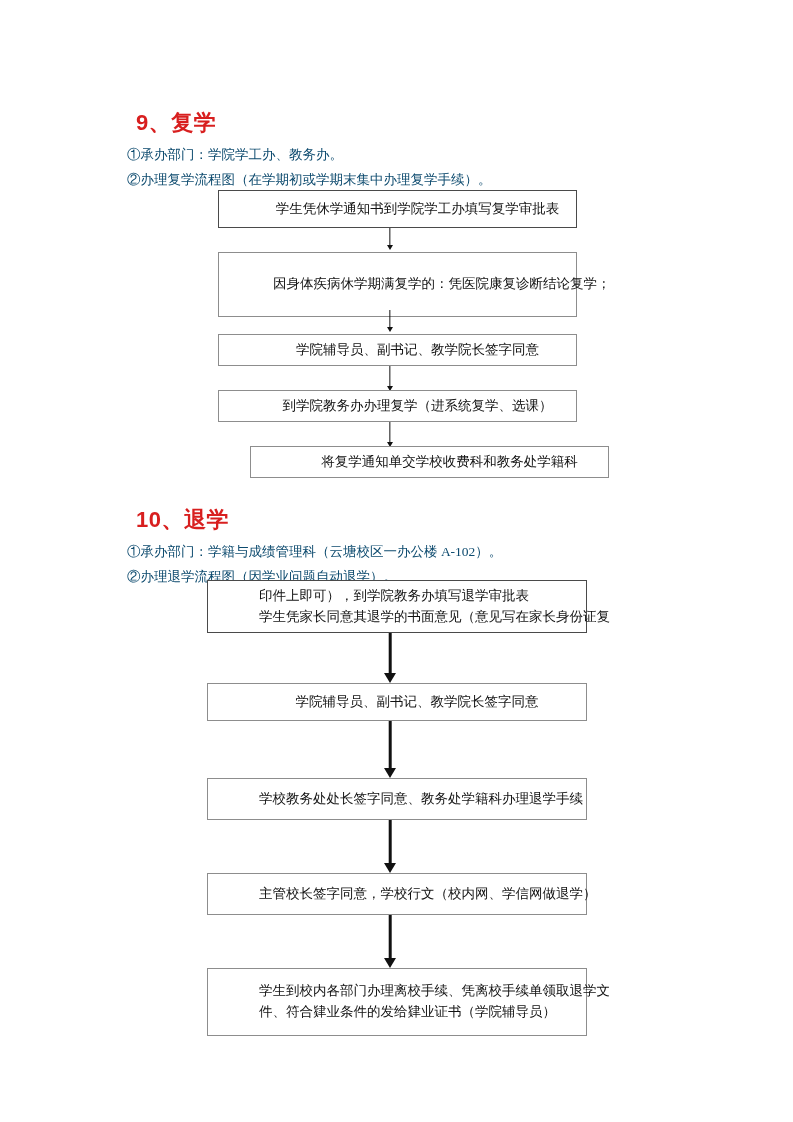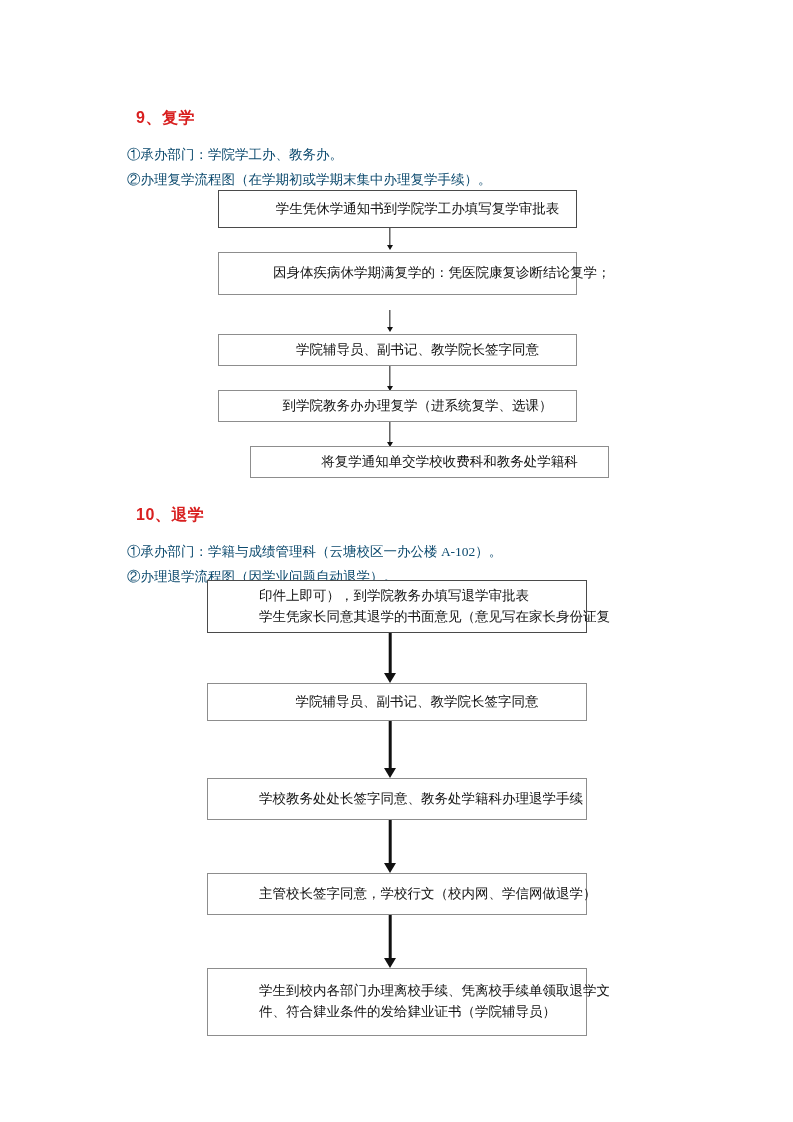--- a/index.html
+++ b/index.html
@@ -20,21 +20,21 @@
     left: 0; top: 0;
     width: 793px;
     height: 1122px;
   }
 
   
   .section-heading {
     position: absolute;
     font-family: "Liberation Sans", "DejaVu Sans", sans-serif;
     font-weight: bold;
-    font-size: 16px;
+    font-size: 22px;
     color: #d81f1f;
     letter-spacing: 0.5px;
     white-space: nowrap;
   }
 
   
   .para {
     position: absolute;
     font-family: "Liberation Serif", "DejaVu Serif", serif;
     font-size: 13.5px;
@@ -125,21 +125,21 @@
     <div class="inner center">
       <span class="line">学生凭休学通知书到学院学工办填写复学审批表</span>
     </div>
   </div>
 
   <div class="arrow thin" style="left:382px; top:228px; width:16px; height:22px;">
     <div class="shaft" style="height:17px;"></div>
     <div class="head"></div>
   </div>
 
-  <div class="flow-box thin" style="left:218px; top:252px; width:359px; height:43px;">
+  <div class="flow-box thin" style="left:218px; top:252px; width:359px; height:65px;">
     <div class="inner left" style="padding-left:14px;">
       <span class="line">因身体疾病休学期满复学的：凭医院康复诊断结论复学；</span>
     </div>
   </div>
 
   <div class="arrow thin" style="left:382px; top:310px; width:16px; height:22px;">
     <div class="shaft" style="height:17px;"></div>
     <div class="head"></div>
   </div>
 

